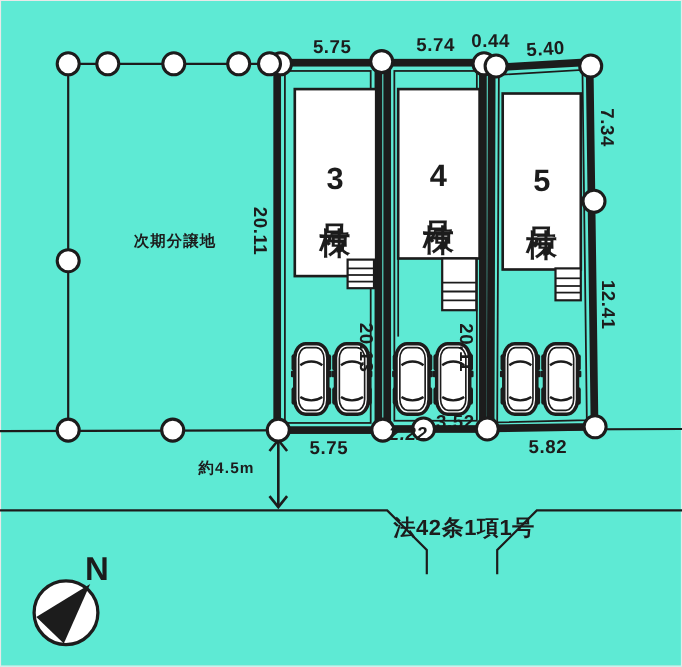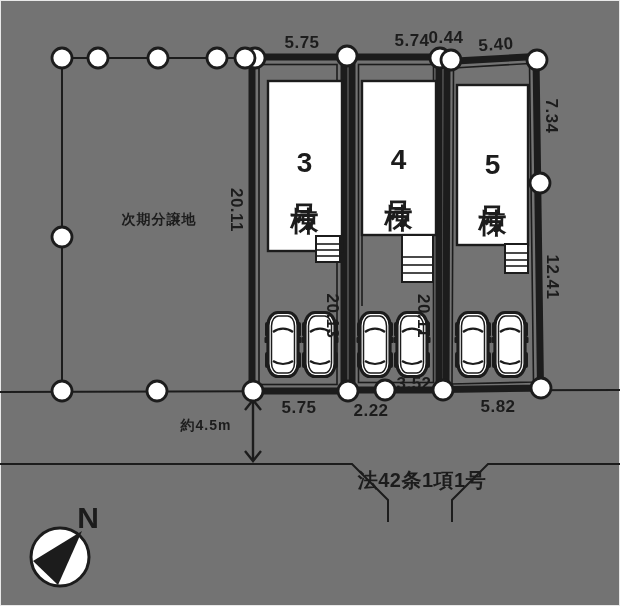--- a/index.html
+++ b/index.html
@@ -1,17 +1,17 @@
 <!DOCTYPE html>
 <html><head>
 <meta charset="utf-8">
 <style>
   html,body{margin:0;padding:0;background:#ffffff;}
   .canvas{
-    position:relative;width:620px;height:606px;background:#737373;overflow:hidden;
+    position:relative;width:620px;height:606px;background:#5eead4;overflow:hidden;
     font-family:"Liberation Sans",sans-serif;color:#1c1c1c;
     box-shadow:inset 0 0 0 1px #e9e9e9;
   }
   .canvas svg{position:absolute;left:0;top:0;}
   .t{
     position:absolute;white-space:nowrap;color:#1c1c1c;
     transform:translate(-50%,-50%);
     font-size:17px;font-weight:600;letter-spacing:.5px;
   }
   .t.rot{transform:translate(-50%,-50%) rotate(90deg);}
@@ -129,32 +129,32 @@
       <circle cx="541" cy="388" r="10"></circle>
     </g>
 
     <g>
       <circle cx="60" cy="557" r="29" fill="#ffffff" stroke="#1c1c1c" stroke-width="3"></circle>
       <polygon points="82,531 33,561 58,585" fill="#1c1c1c"></polygon>
     </g>
   </svg>
 
   <div class="t" style="left:302px;top:43px;">5.75</div>
-  <div class="t" style="left:396px;top:41px;margin-left:16px;">5.74</div>
+  <div class="t" style="left:396px;top:41px;">5.74</div>
   <div class="t" style="left:446px;top:38px;">0.44</div>
   <div class="t tilt" style="left:496px;top:45px;">5.40</div>
 
   <div class="t rot" style="left:236px;top:210px;">20.11</div>
   <div class="t rot" style="left:332px;top:316px;">20.13</div>
   <div class="t rot" style="left:423px;top:316px;">20.11</div>
   <div class="t rot" style="left:551px;top:116px;">7.34</div>
   <div class="t rot" style="left:552px;top:277px;">12.41</div>
 
   <div class="t" style="left:299px;top:408px;">5.75</div>
-  <div class="t" style="left:371px;top:411px;">2.22</div>
+  <div class="t" style="left:371px;top:395px;font-style:italic;">2.22</div>
   <div class="t" style="left:414px;top:384px;">3.52</div>
   <div class="t" style="left:498px;top:407px;">5.82</div>
 
   <div class="t jp" style="left:159px;top:220px;">次期分譲地</div>
   <div class="t jp" style="left:206px;top:426px;">約4.5m</div>
   <div class="t law" style="left:422px;top:436px;">法42条1項1号</div>
   <div class="t north" style="left:88px;top:518px;">N</div>
 
   <div class="bname" style="left:304px;top:167px;">3号棟</div>
   <div class="bname" style="left:398px;top:164px;">4号棟</div>

